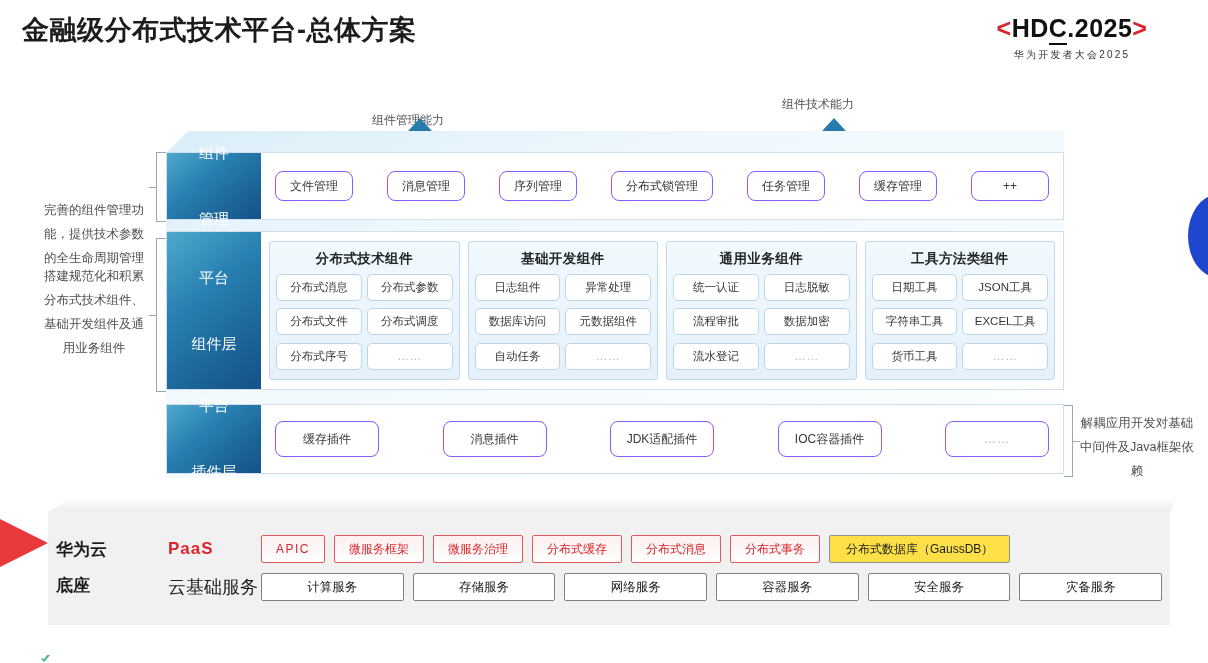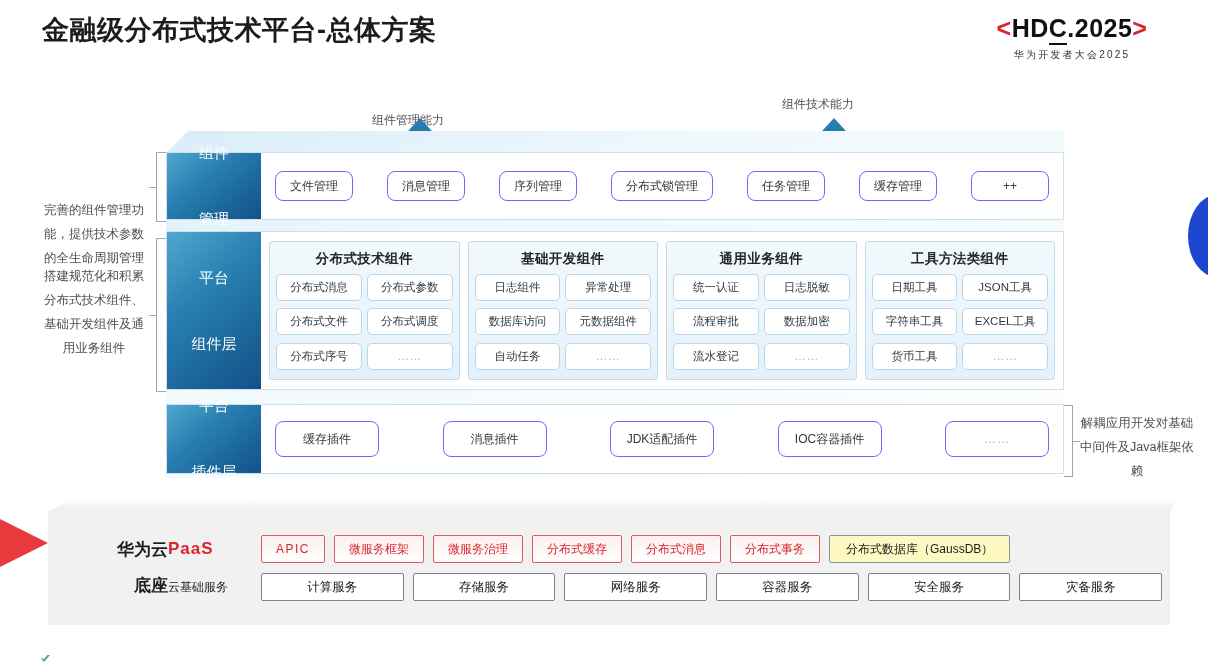--- a/index.html
+++ b/index.html
@@ -6,21 +6,20 @@
   body{
     width:1208px;height:663px;background:#ffffff;position:relative;overflow:hidden;
     font-family:"Liberation Sans","DejaVu Sans",sans-serif;
     -webkit-font-smoothing:antialiased;
   }
   
   #page-title{
     position:absolute;left:22px;top:12px;
     font-size:27px;font-weight:bold;color:#1c1c1c;letter-spacing:.5px;
     white-space:nowrap;
-    margin-left:20px;
   }
   #hdc-logo{position:absolute;right:16px;top:14px;text-align:center;width:240px;}
   #hdc-main{font-size:25px;font-weight:bold;color:#111;letter-spacing:.5px;white-space:nowrap;}
   #hdc-main .br{color:#d9262c;font-weight:bold;}
   #hdc-main .uline{border-bottom:2.5px solid #111;padding-bottom:1px;}
   #hdc-sub{font-size:10px;color:#333;letter-spacing:2.2px;margin-top:5px;white-space:nowrap;}
 
   
   .red-wedge{
     position:absolute;left:-44px;top:497px;width:92px;height:92px;
@@ -108,34 +107,34 @@
   #row-plugin-layer .chip{height:36px;padding:0 12px;min-width:104px;font-size:12px;}
 
   
   #base-slab{position:absolute;left:48px;top:500px;width:1128px;height:125px;}
   #base-top{position:absolute;left:0;top:0;width:100%;height:12px;
     background:linear-gradient(180deg,#fcfcfc,#eceded);
     clip-path:polygon(20px 0,100% 0,calc(100% - 6px) 100%,0 100%);}
   #base-face{position:absolute;left:0;top:11px;width:1122px;height:114px;background:#f1f1f1;}
   #base-inner{position:absolute;left:8px;top:20px;width:1106px;height:96px;
     display:flex;align-items:center;}
-  #base-title{width:112px;flex:0 0 112px;text-align:right;
+  #base-title{width:112px;flex:0 0 112px;text-align:left;
     font-size:17px;font-weight:bold;color:#1d1d1d;line-height:36px;}
   #base-rows{flex:1;display:flex;flex-direction:column;gap:10px;}
   .base-row{display:flex;align-items:center;gap:9px;}
   .base-row-label{width:84px;flex:0 0 84px;white-space:nowrap;}
   #paas-label{font-size:17px;font-weight:bold;color:#d9262c;letter-spacing:1px;}
-  #cloud-label{font-size:12px;color:#1d1d1d;}
+  #cloud-label{font-size:18px;color:#1d1d1d;}
   .pill{
     border:1.6px solid #e0595c;background:linear-gradient(180deg,#fdf0f0,#ffffff);
     color:#d9262c;font-size:12px;height:28px;border-radius:2px;
     display:flex;align-items:center;justify-content:center;padding:0 14px;
     box-sizing:border-box;white-space:nowrap;
   }
-  .pill.gauss{border:1.6px solid #8c9398;color:#222;background:#fef9c3;
+  .pill.gauss{border:1.6px solid #8c9398;color:#222;background:#fde047;
     font-size:12px;padding:0 16px;}
   .pill.plain{border:1.6px solid #7b8287;color:#1d1d1d;background:#ffffff;
     flex:1;height:28px;font-size:12.5px;padding:0;}
   #paas-row .pill{flex:0 0 auto;}
   #paas-row .pill.apic{letter-spacing:1.5px;}
 </style>
 </head>
 <body>
 
 <div id="page-title">金融级分布式技术平台-总体方案</div>

